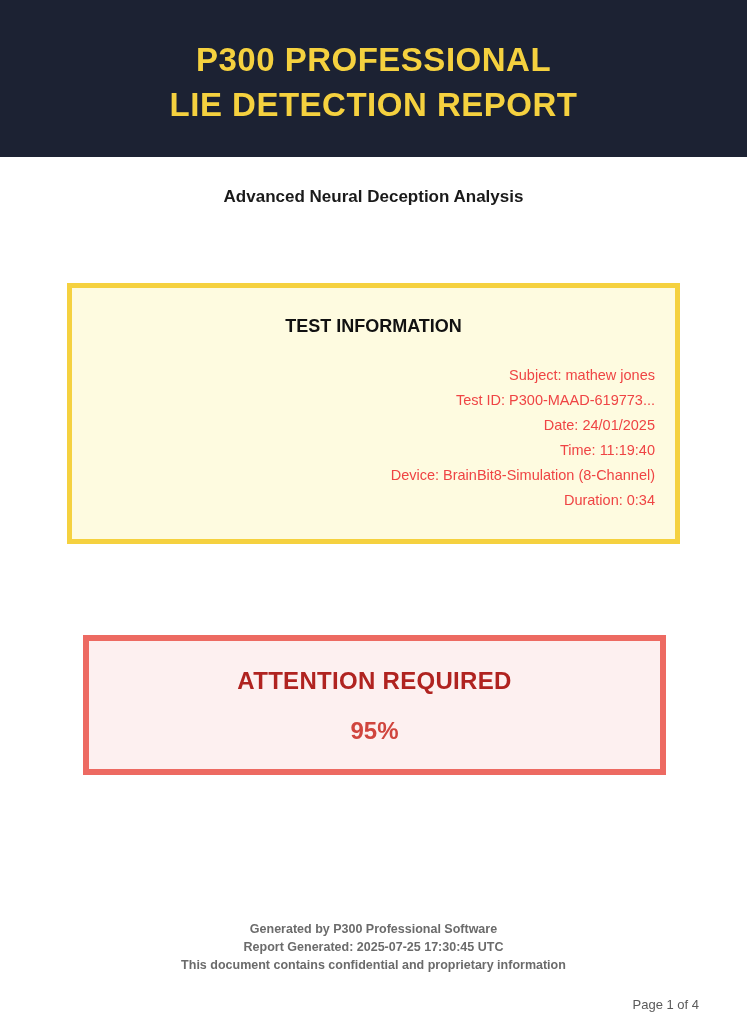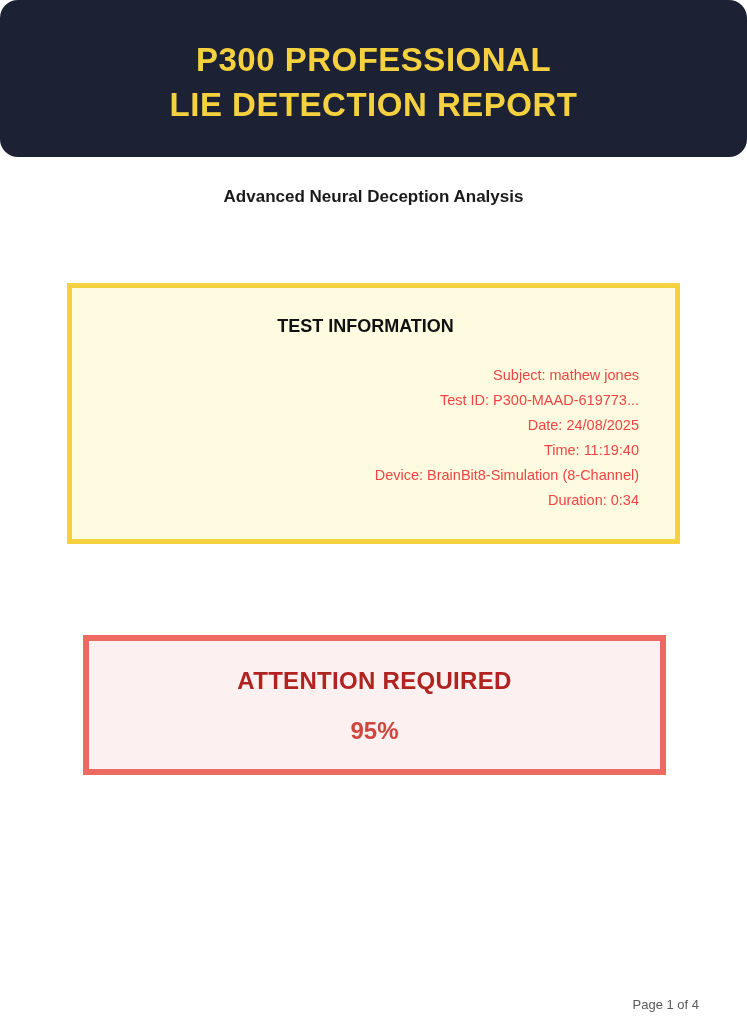--- a/index.html
+++ b/index.html
@@ -28,21 +28,20 @@
   .header-band {
     width: 100%;
     height: 157px;
     background: #1c2233;
     display: flex;
     flex-direction: column;
     align-items: center;
     justify-content: center;
     box-sizing: border-box;
     padding-top: 6px;
-    border-radius: 18px;
   }
   .header-title-line {
     color: #f5d13f;
     font-size: 33px;
     font-weight: bold;
     letter-spacing: 0.5px;
     line-height: 45px;
     text-align: center;
   }
 
@@ -57,21 +56,21 @@
 
   
   .info-box {
     position: absolute;
     left: 67px;
     top: 283px;
     width: 613px;
     box-sizing: border-box;
     border: 5px solid #f5d13f;
     background: #fefbe0;
-    padding: 28px 36px 26px 20px;
+    padding: 28px 20px 26px 20px;
   }
   .info-box-title {
     text-align: center;
     font-size: 18px;
     font-weight: bold;
     color: #111111;
     margin-bottom: 26px;
   }
   .info-row {
     text-align: right;
@@ -145,29 +144,34 @@
     <div class="header-title-line">P300 PROFESSIONAL</div>
     <div class="header-title-line">LIE DETECTION REPORT</div>
   </div>
 
   <div class="subtitle">Advanced Neural Deception Analysis</div>
 
   <div class="info-box">
     <div class="info-box-title">TEST INFORMATION</div>
     <div class="info-row">Subject: mathew jones</div>
     <div class="info-row">Test ID: P300-MAAD-619773...</div>
-    <div class="info-row">Date: 24/08/2025</div>
+    <div class="info-row">Date: 24/01/2025</div>
     <div class="info-row">Time: 11:19:40</div>
     <div class="info-row">Device: BrainBit8-Simulation (8-Channel)</div>
     <div class="info-row">Duration: 0:34</div>
   </div>
 
   <div class="alert-box">
     <div class="alert-inner">
       <div class="alert-title">ATTENTION REQUIRED</div>
       <div class="alert-value">95%</div>
     </div>
   </div>
 
+  <div class="footer">
+    <div class="footer-line">Generated by P300 Professional Software</div>
+    <div class="footer-line">Report Generated: 2025-07-25 17:30:45 UTC</div>
+    <div class="footer-line">This document contains confidential and proprietary information</div>
+  </div>
 
   <div class="page-number">Page 1 of 4</div>
 
 </div>
 
 </body></html>

